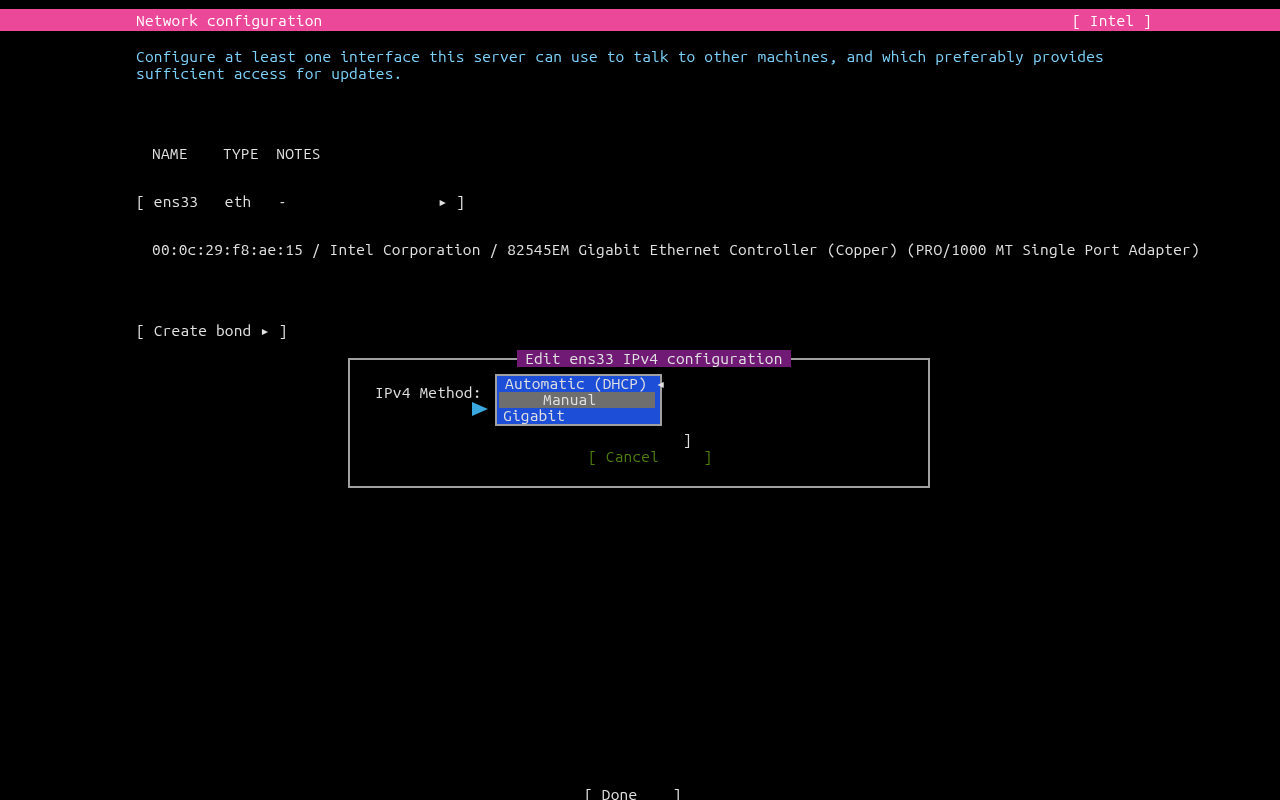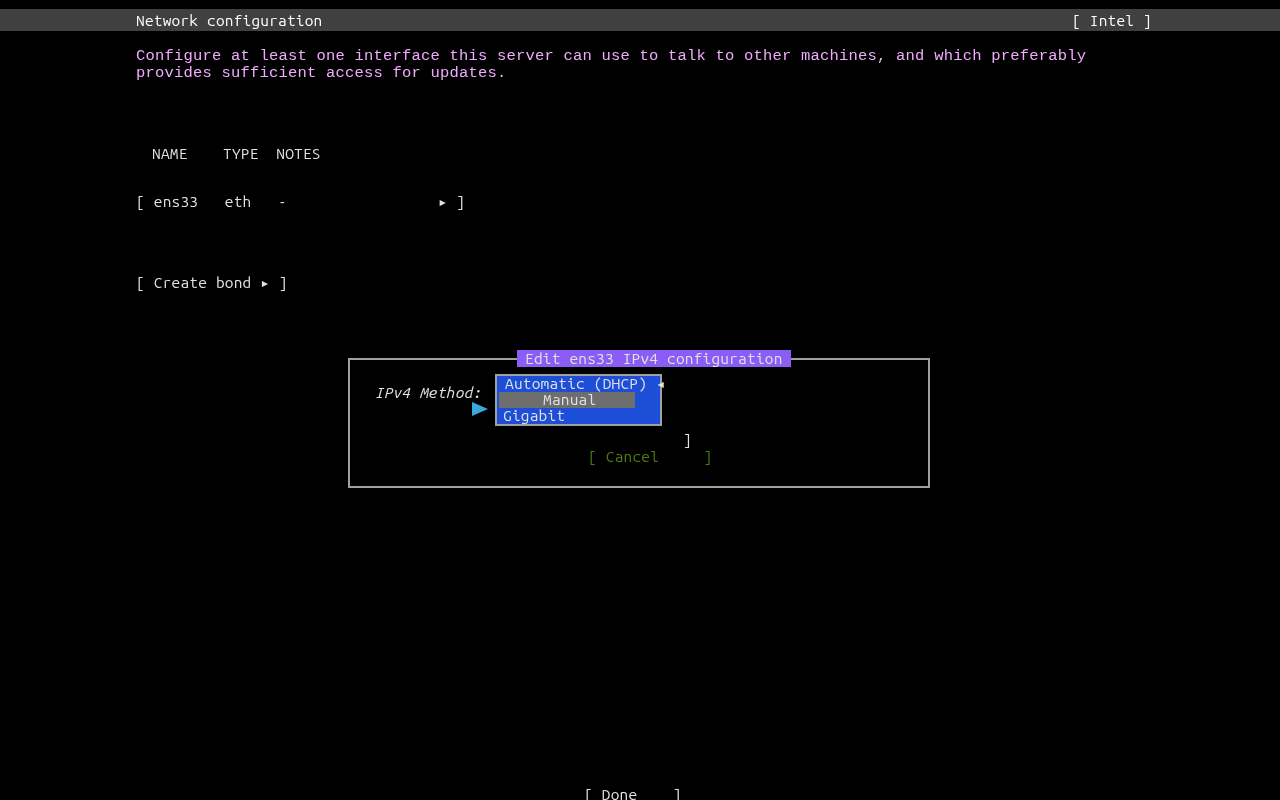--- a/index.html
+++ b/index.html
@@ -15,43 +15,42 @@
       position: relative;
     }
     .top-black-band {
       width: 100%;
       height: 9px;
       background: #000000;
     }
     .header-bar {
       width: 100%;
       height: 22px;
-      background: #404040;
+      background: #ec4899;
       display: flex;
       justify-content: space-between;
       align-items: center;
       padding: 0 0;
       color: #ffffff;
     }
     .header-title {
       padding-left: 136px;
     }
     .header-help {
       padding-right: 128px;
     }
     .content {
       padding-left: 136px;
       padding-top: 17px;
       position: relative;
     }
     .description {
-      color: #f0abfc;
+      color: #7dd3fc;
       line-height: 17px;
       max-width: 1018px;
-      font-family: Liberation Mono, monospace;
     }
     .interface-block {
       margin-top: 32px;
       line-height: 16px;
       white-space: pre;
     }
     .iface-headers {
       padding-left: 16px;
     }
     .iface-row {
@@ -68,30 +67,29 @@
       top: 358px;
       width: 582px;
       height: 130px;
       border: 2px solid #a0a0a0;
       background: #000000;
     }
     .dialog-title {
       position: absolute;
       top: -10px;
       left: 167px;
-      background: #8b5cf6;
+      background: #701a75;
       padding: 0 8px;
       color: #e2e2e2;
     }
     .ipv4-label {
       position: absolute;
       left: 25px;
       top: 24px;
       color: #e2e2e2;
-      font-style: italic;
     }
     .dropdown {
       position: absolute;
       left: 145px;
       top: 14px;
       width: 167px;
       border: 2px solid #a0a0a0;
       background: #1d4ed8;
     }
     .dropdown-option {
@@ -100,21 +98,21 @@
       height: 16px;
       color: #e2e2e2;
       white-space: pre;
     }
     .dropdown-selected {
       width: 155px;
       margin-left: 2px;
     }
     .dropdown-highlighted {
       background: #6e6e6e;
-      width: 136px;
+      width: 156px;
       margin-left: 2px;
       padding-left: 44px;
     }
     .dialog-button-stub {
       position: absolute;
       left: 333px;
       top: 71px;
       color: #e2e2e2;
     }
     .dialog-cancel {
@@ -150,20 +148,21 @@
   <span class="header-title">Network configuration</span>
   <span class="header-help">[ Intel ]</span>
 </div>
 
 <div class="content">
   <div class="description">Configure at least one interface this server can use to talk to other machines, and which preferably provides sufficient access for updates.</div>
 
   <div class="interface-block">
     <div class="iface-headers">NAME    TYPE  NOTES</div>
     <div class="iface-row">[ ens33   eth   -                 ▸ ]</div>
+    <div class="iface-details">00:0c:29:f8:ae:15 / Intel Corporation / 82545EM Gigabit Ethernet Controller (Copper) (PRO/1000 MT Single Port Adapter)</div>
   </div>
 
   <div class="create-bond">[ Create bond ▸ ]</div>
 </div>
 
 <div class="dialog">
   <div class="dialog-title"> Edit ens33 IPv4 configuration </div>
   <div class="ipv4-label">IPv4 Method:</div>
   <div class="dropdown">
     <div class="dropdown-option dropdown-selected">Automatic (DHCP) ◂</div>

